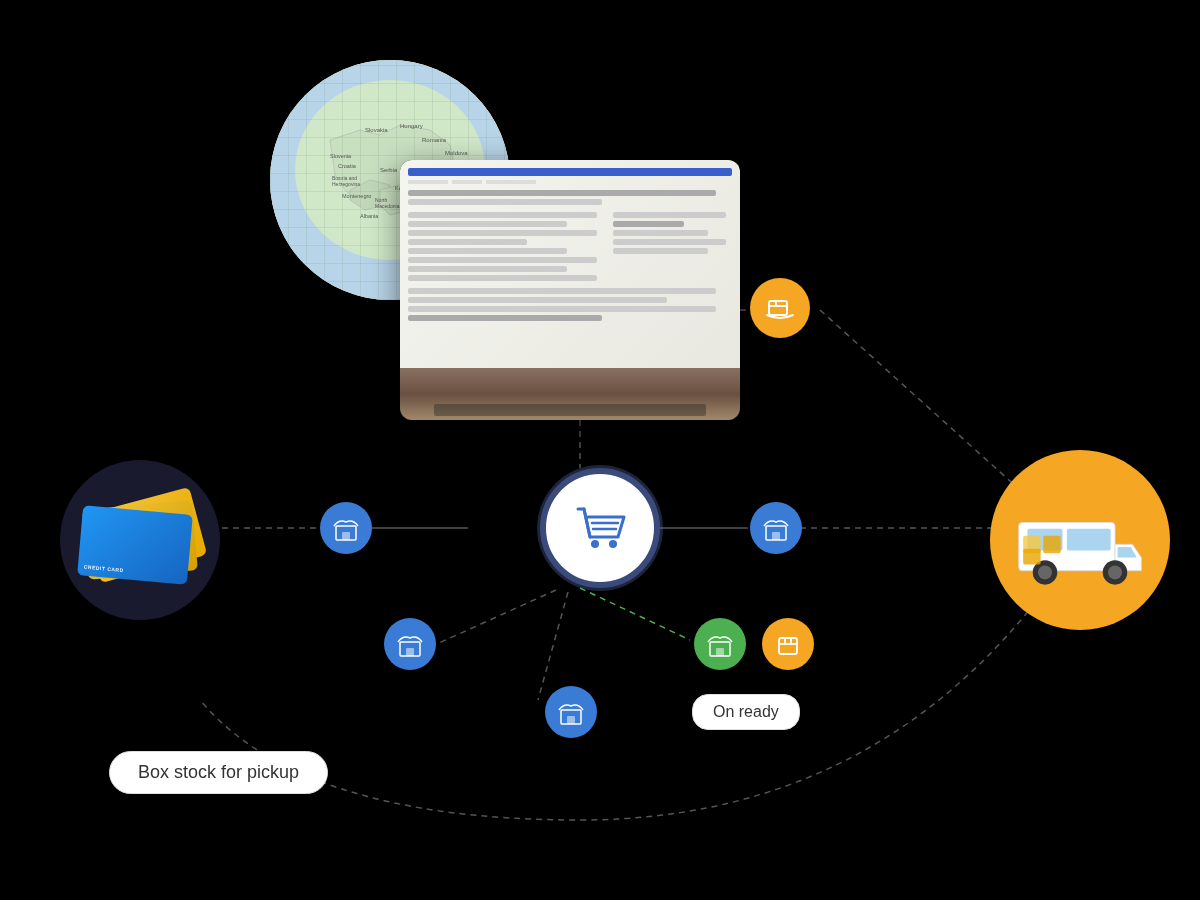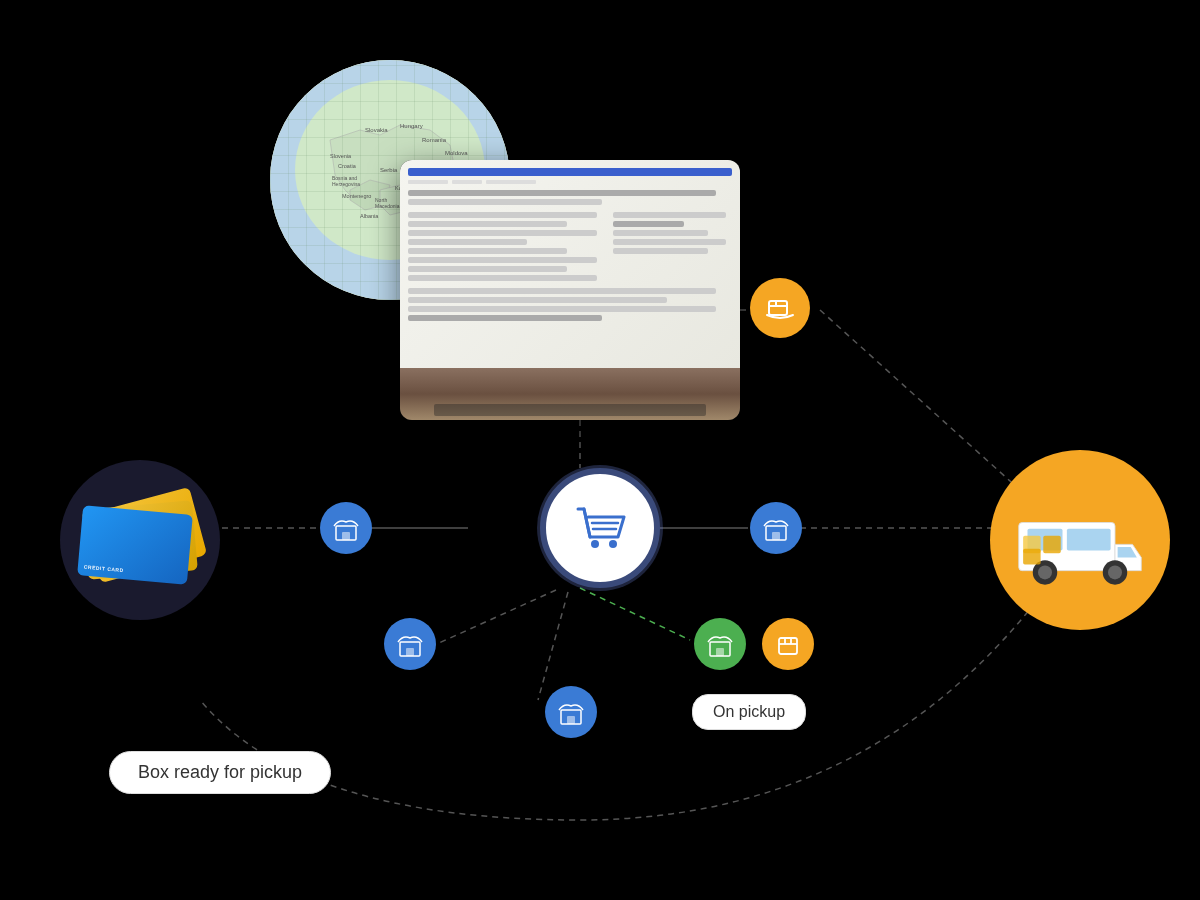--- a/index.html
+++ b/index.html
@@ -488,20 +488,20 @@
   <div class="package-bubble" style="top:618px; left:762px;">
     <svg width="28" height="28" viewBox="0 0 28 28">
       <rect x="5" y="8" width="18" height="16" rx="2" fill="none" stroke="#fff" stroke-width="1.8"></rect>
       <line x1="5" y1="14" x2="23" y2="14" stroke="#fff" stroke-width="1.8"></line>
       <line x1="11" y1="8" x2="11" y2="14" stroke="#fff" stroke-width="1.8"></line>
       <line x1="17" y1="8" x2="17" y2="14" stroke="#fff" stroke-width="1.8"></line>
     </svg>
   </div>
 
   <div class="label-box" style="top:751px; left:109px;">
-    <span>Box ready for pickup</span>
+    <span>Box stock for pickup</span>
   </div>
 
   <div class="on-stock-label" style="top:694px; left:692px;">
-    <span>On pickup</span>
+    <span>On ready</span>
   </div>
 
 </div>
 
 </body></html>

